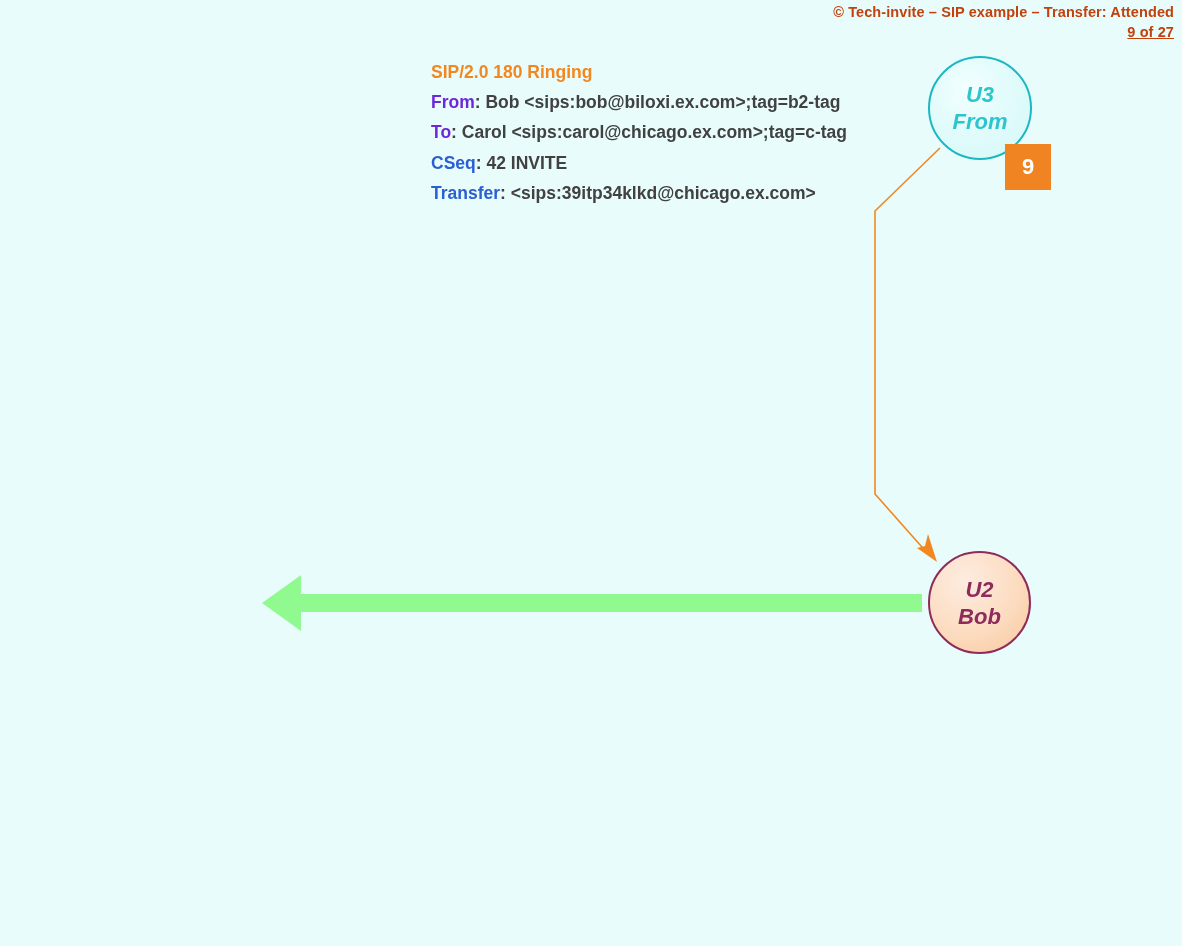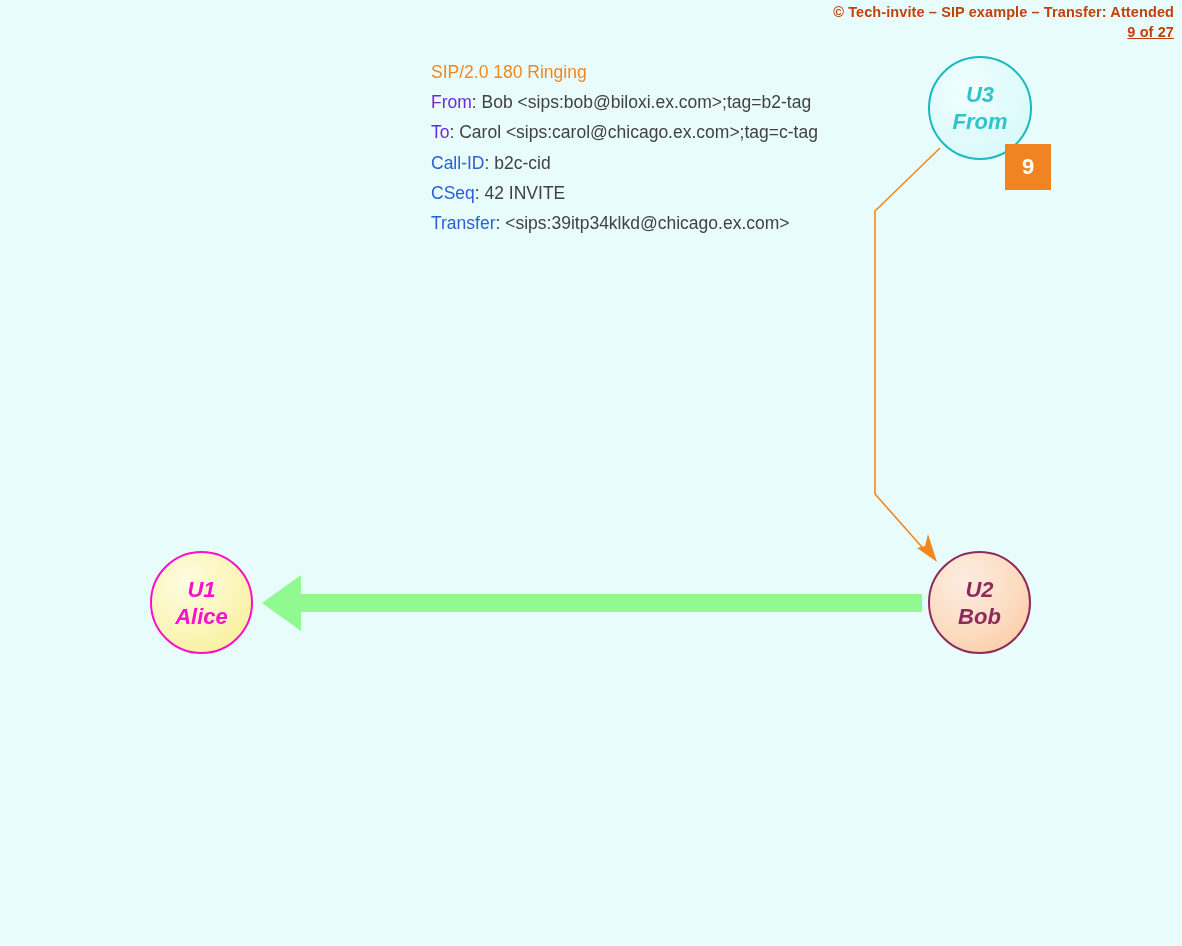--- a/index.html
+++ b/index.html
@@ -32,21 +32,21 @@
   }
   .hdr-title { top: 4px; }
   .hdr-page  { top: 24px; text-decoration: underline; }
 
   
   .sip-block {
     position: absolute;
     left: 431px;
     top: 57px;
     font-size: 17.5px;
-    font-weight: normal;
+    font-weight: bold;
     line-height: 30.2px;
     white-space: nowrap;
   }
   .sip-start {
     color: #f2871f;
   }
   .sip-line {
     color: #414141;
   }
   .sip-line .hname { color: #2a60d2; }
@@ -120,21 +120,20 @@
   <div class="hdr hdr-title">© Tech-invite – SIP example – Transfer: Attended</div>
   <div class="hdr hdr-page">9 of 27</div>
 
   <div class="sip-block">
     <div class="sip-start">SIP/2.0 180 Ringing</div>
 
     <div class="sip-line fromto"><span class="hname">From</span><span>: </span><span>Bob &lt;sips:bob@biloxi.ex.com&gt;;tag=b2-tag</span></div>
 
     <div class="sip-line fromto"><span class="hname">To</span><span>: </span><span>Carol &lt;sips:carol@chicago.ex.com&gt;;tag=c-tag</span></div>
 
-    <div class="sip-line"><span class="hname">Call-ID</span><span>: </span><span>b2c-cid</span></div>
 
     <div class="sip-line"><span class="hname">CSeq</span><span>: </span><span>42 INVITE</span></div>
 
     <div class="sip-line"><span class="hname">Transfer</span><span>: </span><span>&lt;sips:39itp34klkd@chicago.ex.com&gt;</span></div>
   </div>
 
   <svg id="arrows" viewBox="0 0 1182 946">
 
     <g>
       <polygon fill="#90fa90" points="262,603 301,575 301,594 922,594 922,612 301,612 301,631"></polygon>
@@ -144,24 +143,20 @@
       <polyline fill="none" stroke="#f2871f" stroke-width="1.6" points="940,148 875,211 875,494 929,555"></polyline>
       <polygon fill="#f2871f" points="937,562 917,548 925,546 928,534"></polygon>
     </g>
   </svg>
 
   <div class="node" id="node-carol">
     <span>U3</span>
     <span>From</span>
   </div>
 
-  <div class="node" id="node-alice">
-    <span>U1</span>
-    <span>Alice</span>
-  </div>
 
   <div class="node" id="node-bob">
     <span>U2</span>
     <span>Bob</span>
   </div>
 
   <div class="badge">9</div>
 
 </div>
 

